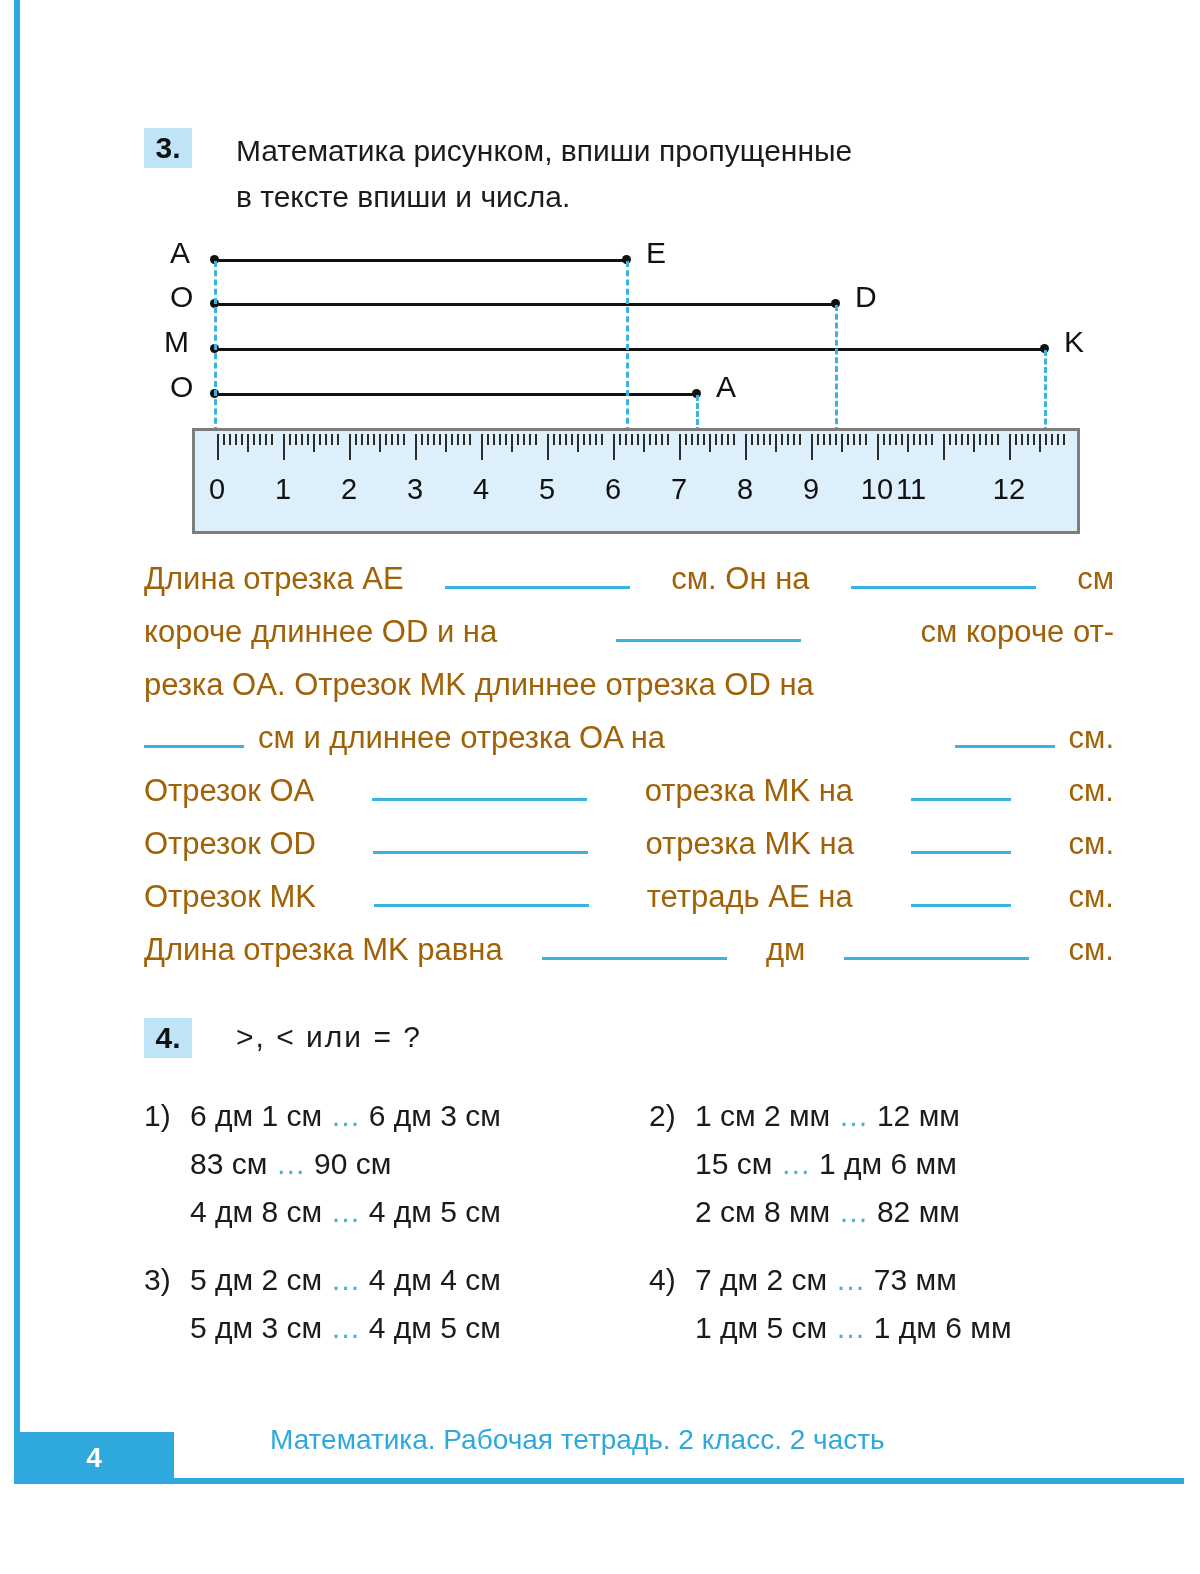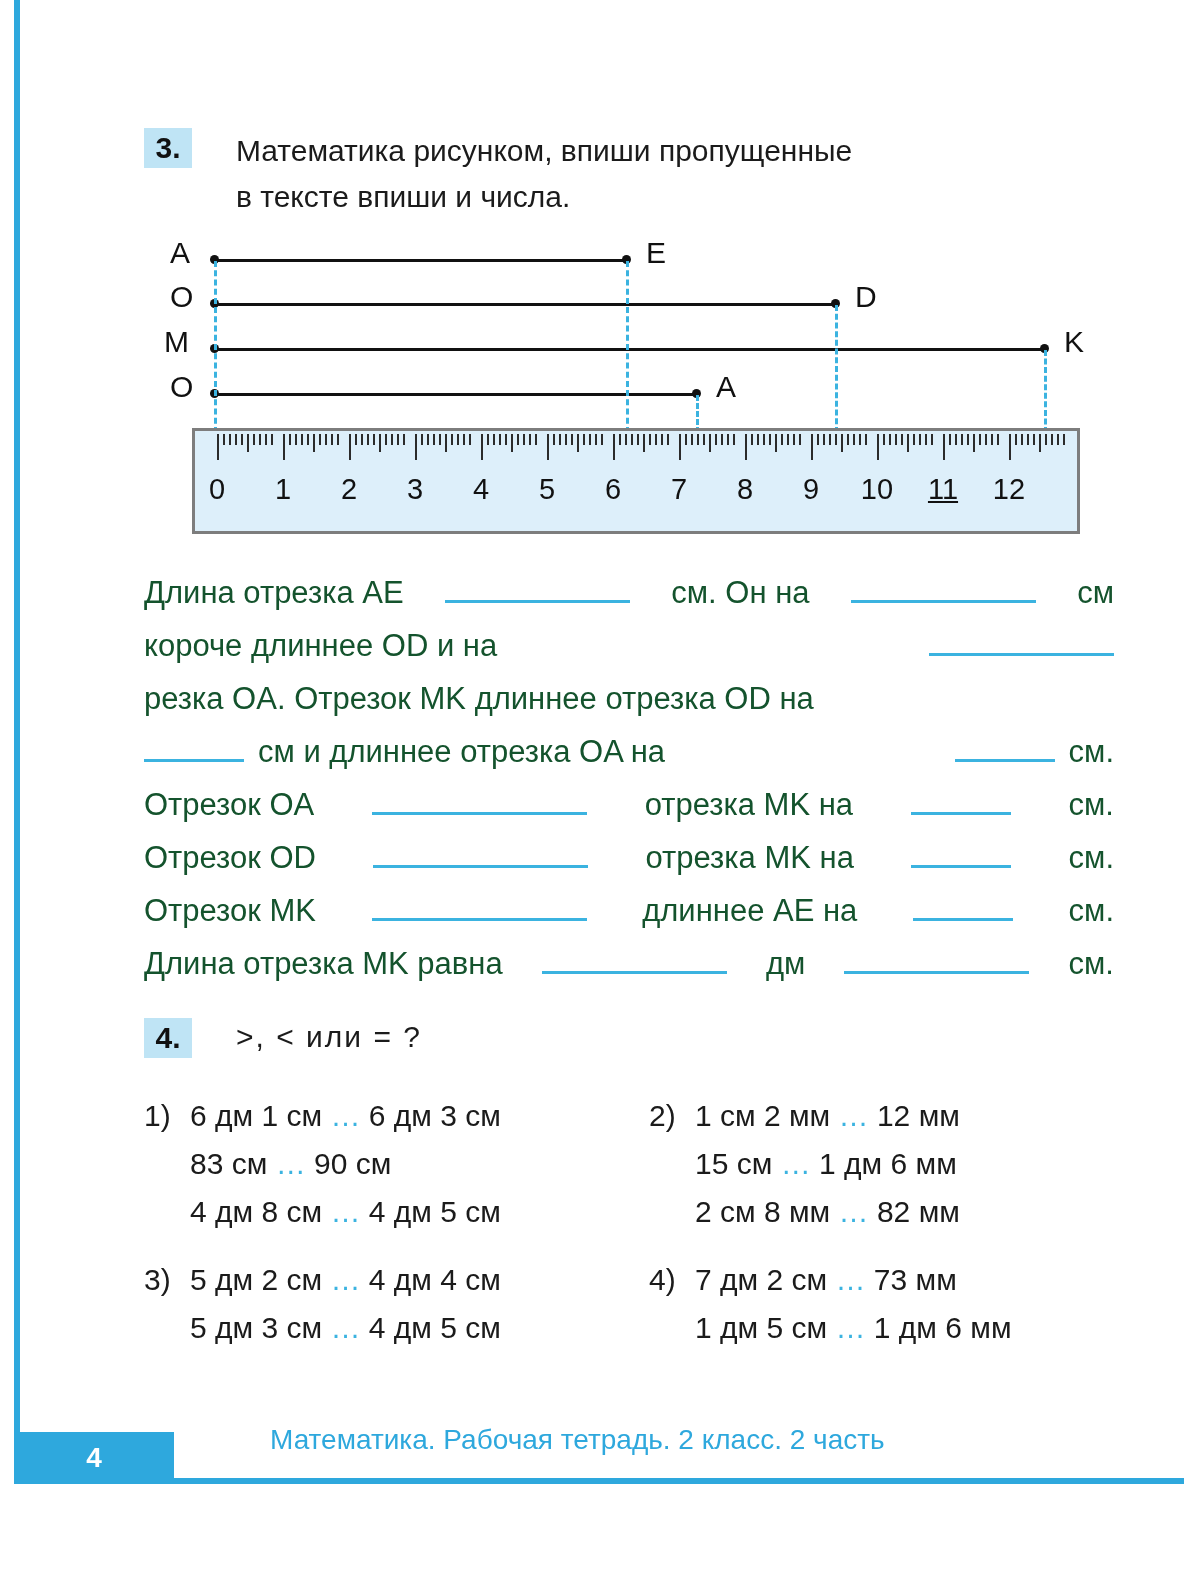--- a/index.html
+++ b/index.html
@@ -150,25 +150,25 @@
     font-size: 29px;
     color: #111;
     transform: translateX(-50%);
     white-space: nowrap;
   }
 
   
   .fill-block {
     position: absolute;
     left: 144px;
-    top: 566px;
+    top: 552px;
     width: 970px;
     font-size: 31px;
     line-height: 53px;
-    color: #14532d;
+    color: #a16207;
   }
   .fill-line { display: block; white-space: nowrap; }
   .fill-line.just {
     display: flex;
     justify-content: space-between;
     white-space: nowrap;
   }
   .blank {
     display: inline-block;
     border-bottom: 3px solid #3bb3e0;
@@ -409,38 +409,39 @@
     <span class="ruler-num" style="left:88px;">1</span>
     <span class="ruler-num" style="left:154px;">2</span>
     <span class="ruler-num" style="left:220px;">3</span>
     <span class="ruler-num" style="left:286px;">4</span>
     <span class="ruler-num" style="left:352px;">5</span>
     <span class="ruler-num" style="left:418px;">6</span>
     <span class="ruler-num" style="left:484px;">7</span>
     <span class="ruler-num" style="left:550px;">8</span>
     <span class="ruler-num" style="left:616px;">9</span>
     <span class="ruler-num" style="left:682px;">10</span>
-    <span class="ruler-num" style="left:748px;text-decoration:underline;">11</span>
+    <span class="ruler-num" style="left:716px;">11</span>
     <span class="ruler-num" style="left:814px;">12</span>
   </div>
 </div>
 
 <div class="fill-block">
 
   <span class="fill-line just">
     <span>Длина отрезка AE</span>
     <span class="blank b-lg"></span>
     <span>см. Он на</span>
     <span class="blank b-lg"></span>
     <span>см</span>
   </span>
 
   <span class="fill-line just">
     <span>короче длиннее OD и на</span>
     <span class="blank b-lg"></span>
+    <span>см короче от-</span>
   </span>
 
   <span class="fill-line">
     <span>резка OA. Отрезок MK длиннее отрезка OD на</span>
   </span>
 
   <span class="fill-line just">
     <span style="display:flex; gap:14px; align-items:baseline;">
       <span class="blank b-md"></span>
       <span>см и длиннее отрезка OA на</span>
@@ -463,21 +464,21 @@
     <span>Отрезок OD</span>
     <span class="blank b-xl"></span>
     <span>отрезка MK на</span>
     <span class="blank b-md"></span>
     <span>см.</span>
   </span>
 
   <span class="fill-line just">
     <span>Отрезок MK</span>
     <span class="blank b-xl"></span>
-    <span>длиннее AE на</span>
+    <span>тетрадь AE на</span>
     <span class="blank b-md"></span>
     <span>см.</span>
   </span>
 
   <span class="fill-line just">
     <span>Длина отрезка MK равна</span>
     <span class="blank b-lg"></span>
     <span>дм</span>
     <span class="blank b-lg"></span>
     <span>см.</span>

